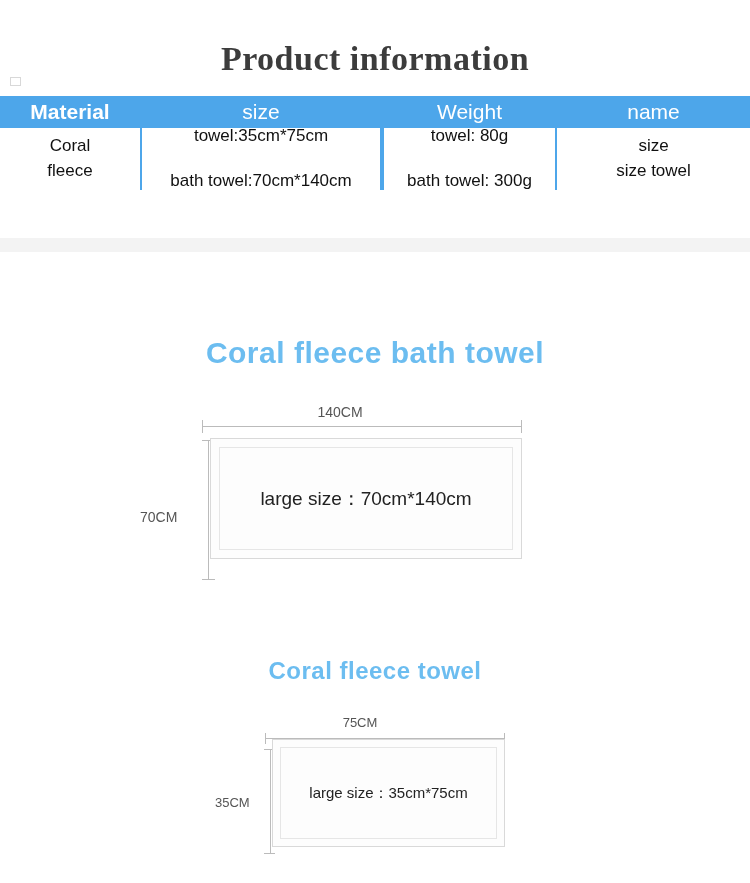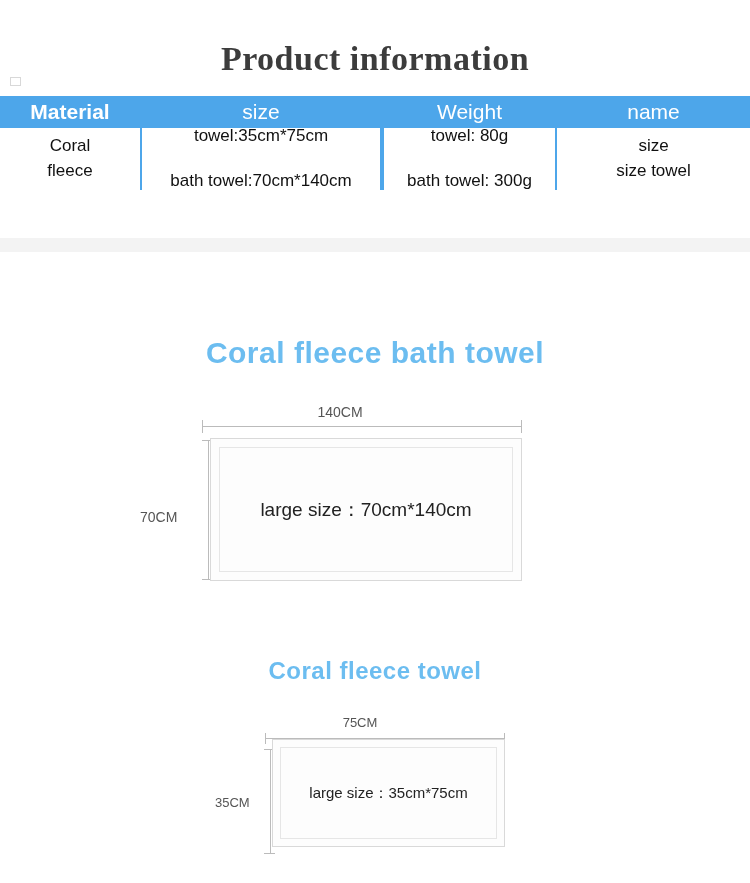--- a/index.html
+++ b/index.html
@@ -234,21 +234,21 @@
   <div class="dim-top-label" style="left:140px; top:8px; width:120px;">140CM</div>
   <div class="rule-h" style="left:62px; top:30px; width:320px;"></div>
   <div class="tick rule-v" style="left:62px; top:24px; height:13px;"></div>
   <div class="tick rule-v" style="left:381px; top:24px; height:13px;"></div>
 
   <div class="dim-left-label" style="left:0px; top:113px;">70CM</div>
   <div class="rule-v" style="left:68px; top:44px; height:140px;"></div>
   <div class="tick rule-h" style="left:62px; top:44px; width:13px;"></div>
   <div class="tick rule-h" style="left:62px; top:183px; width:13px;"></div>
 
-  <div class="towel-box" style="left:70px; top:42px; width:312px; height:143px;">
+  <div class="towel-box" style="left:70px; top:42px; width:312px; height:121px;">
     <div class="towel-inner" style="left:8px; top:8px; right:8px; bottom:8px;"></div>
     <div class="towel-text">large size：70cm*140cm</div>
   </div>
 </div>
 
 <div class="section-heading heading-towel">Coral fleece towel</div>
 
 <div class="diagram diag-towel">
   <div class="dim-top-label" style="left:95px; top:0px; width:100px; font-size:13px;">75CM</div>
   <div class="rule-h" style="left:50px; top:23px; width:240px;"></div>

